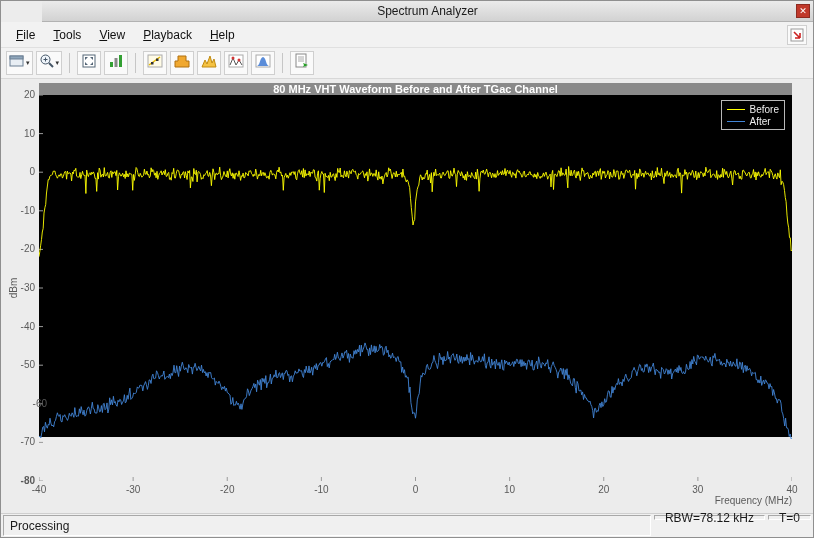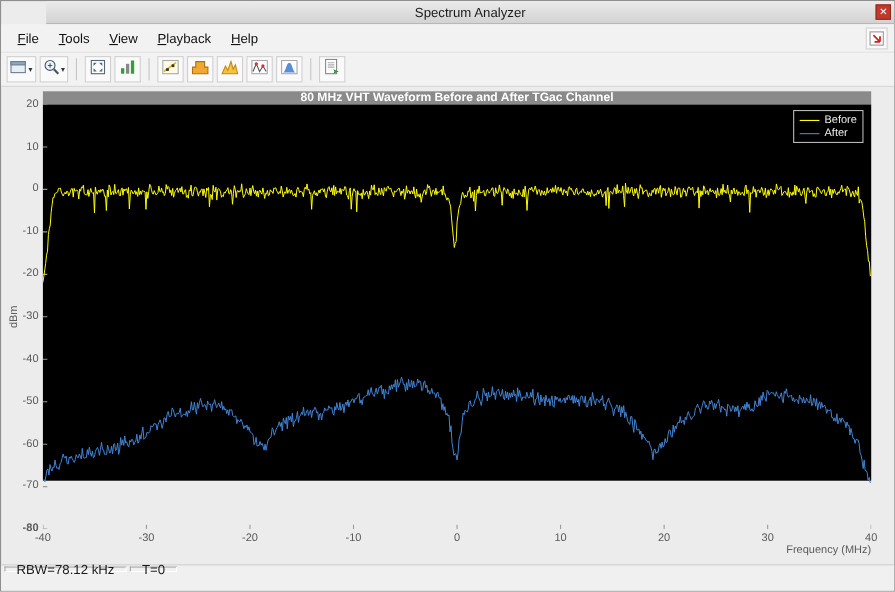--- a/index.html
+++ b/index.html
@@ -190,20 +190,21 @@
           <span class="legend-line" style="border-top-color: rgb(66, 133, 214);"></span>
           <span>After</span>
         </div>
       </div>
   </div>
 
   <div class="ylabel">dBm</div>
   <div class="xlabel">Frequency (MHz)</div>
 
   <div class="statusbar">
+    <div class="status-left">Processing</div>
     <div class="status-cell">RBW=78.12 kHz</div>
     <div class="status-cell">T=0</div>
   </div>
 
 <div class="xtick-label" style="left: 23px;">-40</div>
     <div class="xtick-label" style="left: 117.125px;">-30</div>
     <div class="xtick-label" style="left: 211.25px;">-20</div>
     <div class="xtick-label" style="left: 305.375px;">-10</div>
     <div class="xtick-label" style="left: 399.5px;">0</div>
     <div class="xtick-label" style="left: 493.625px;">10</div>
@@ -211,16 +212,16 @@
     <div class="xtick-label" style="left: 681.875px;">30</div>
     <div class="xtick-label" style="left: 776px;">40</div>
     <div class="ytick-label" style="top: 89px;">20</div>
     <div class="ytick-label" style="top: 127.6px;">10</div>
     <div class="ytick-label" style="top: 166.2px;">0</div>
     <div class="ytick-label" style="top: 204.8px;">-10</div>
     <div class="ytick-label" style="top: 243.4px;">-20</div>
     <div class="ytick-label" style="top: 282px;">-30</div>
     <div class="ytick-label" style="top: 320.6px;">-40</div>
     <div class="ytick-label" style="top: 359.2px;">-50</div>
-    <div class="ytick-label" style="top: 397.8px;">-60</div>
+    <div class="ytick-label" style="top: 397.8px; padding-left: 12px;">-60</div>
     <div class="ytick-label" style="top: 436.4px;">-70</div>
     <div class="ytick-label" style="top: 475px; font-weight: bold;">-80</div>
   </div>
 
 </body></html>

